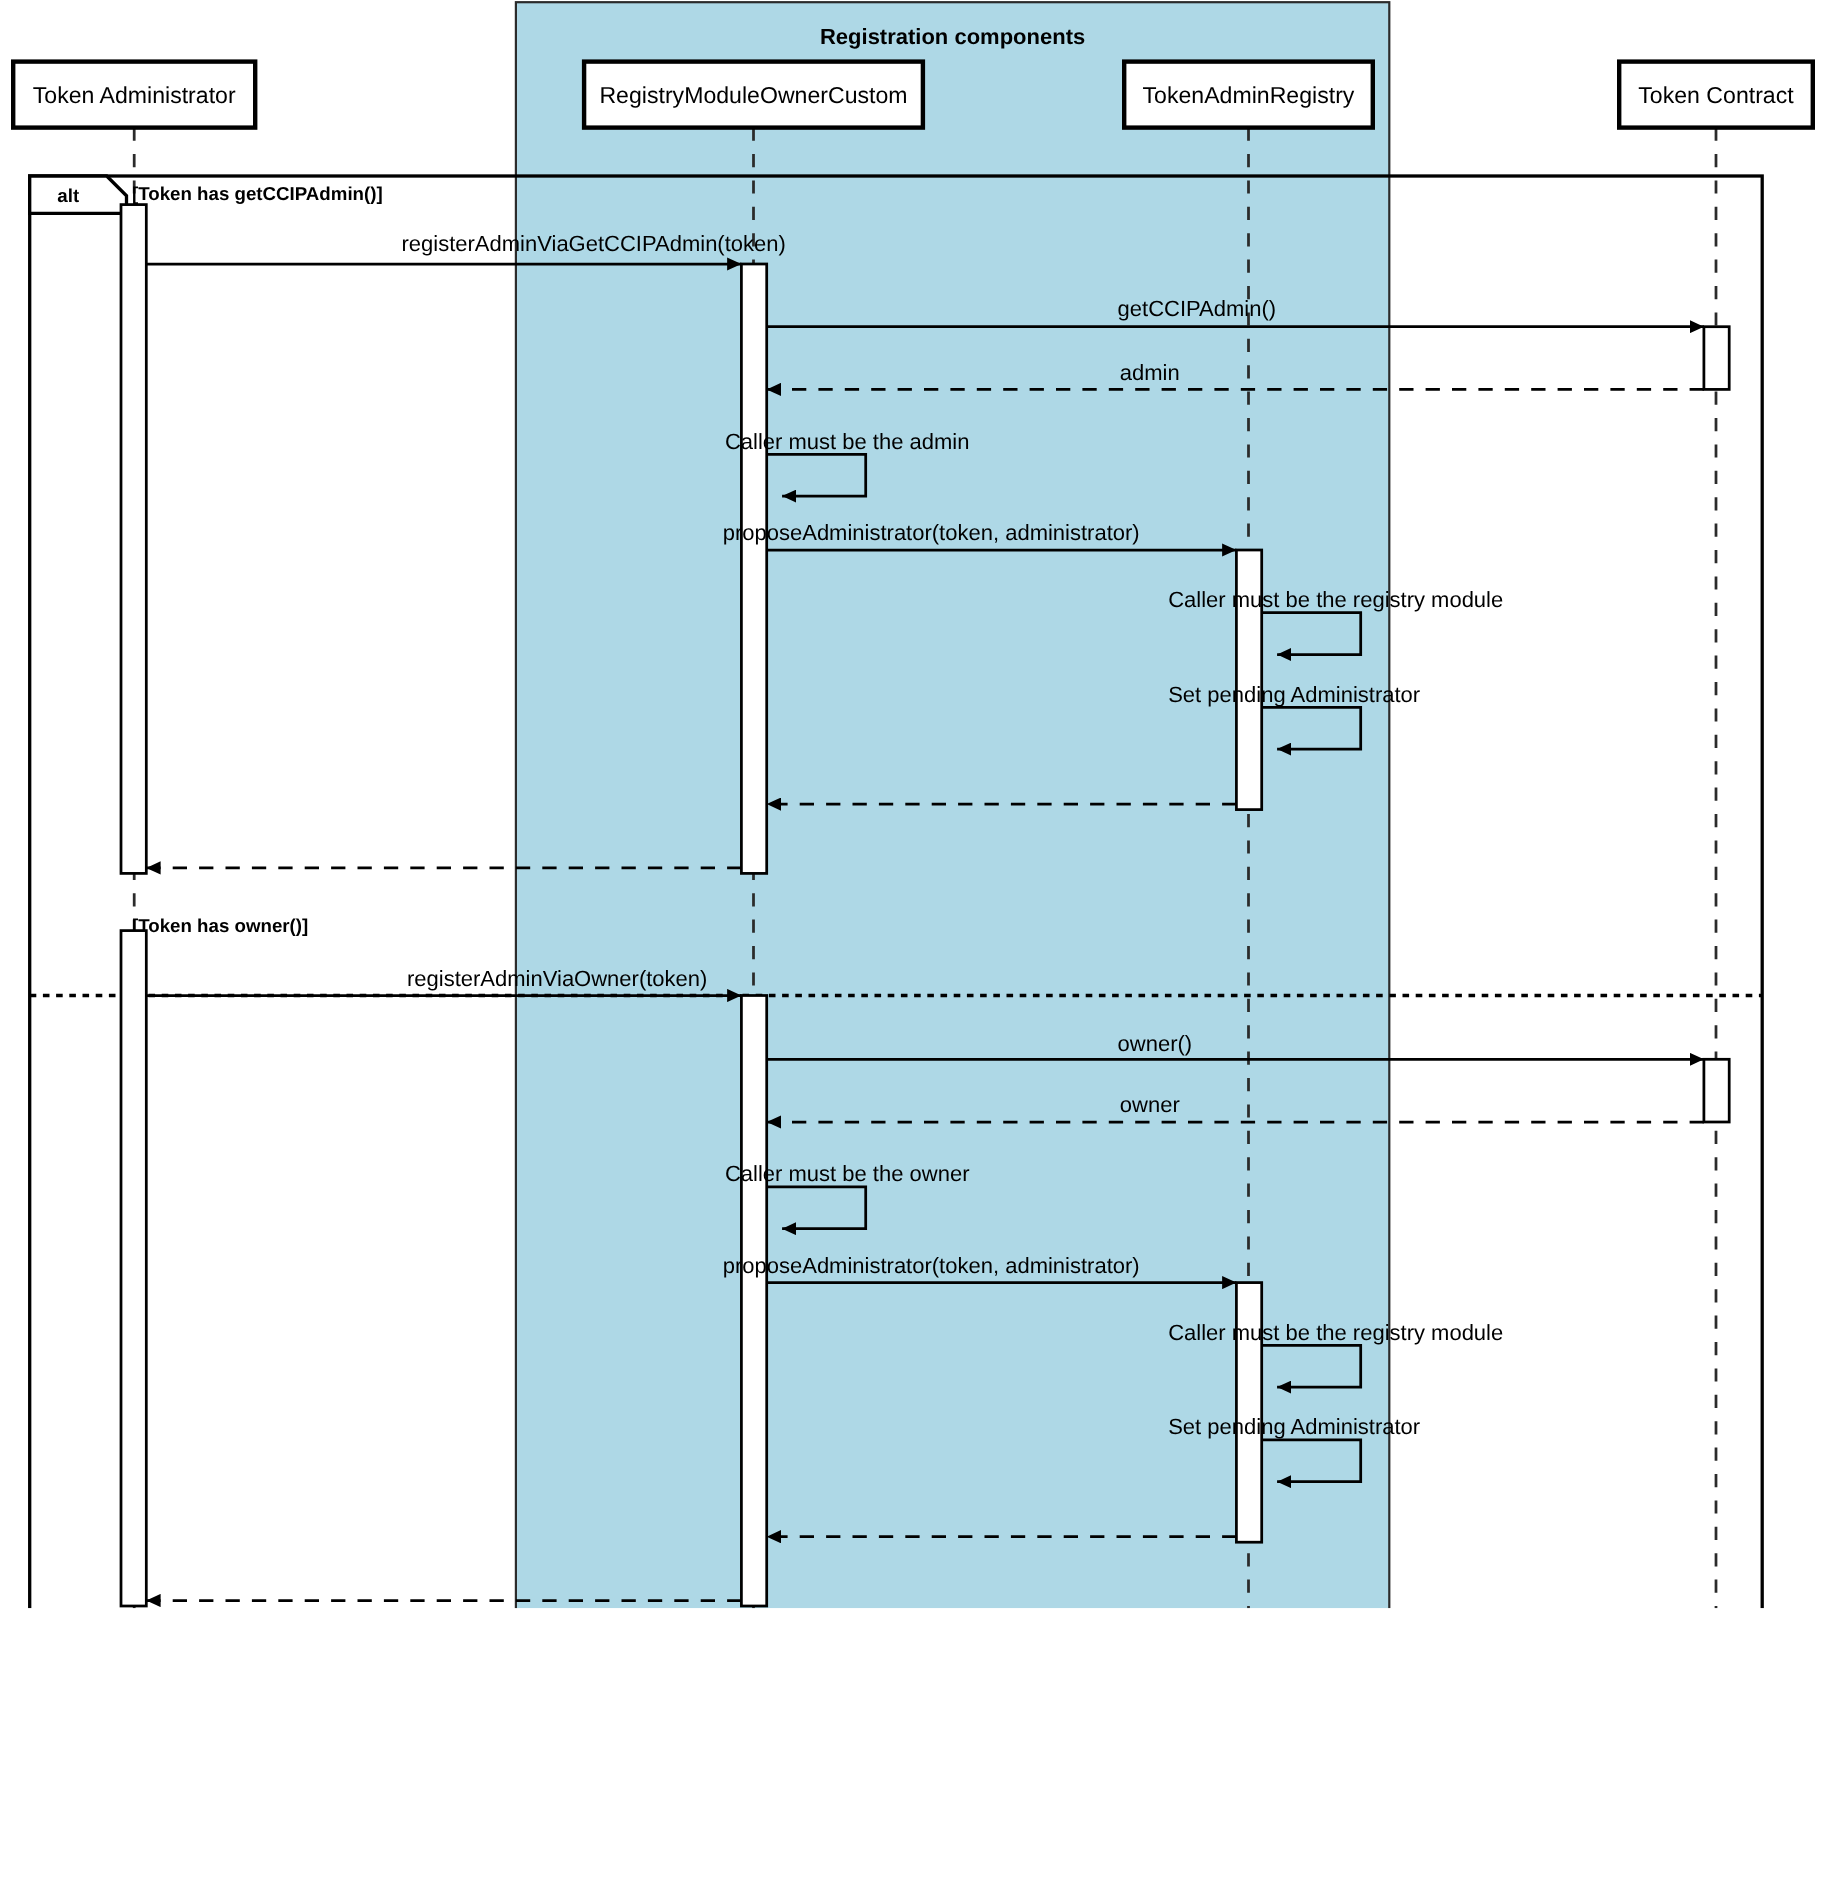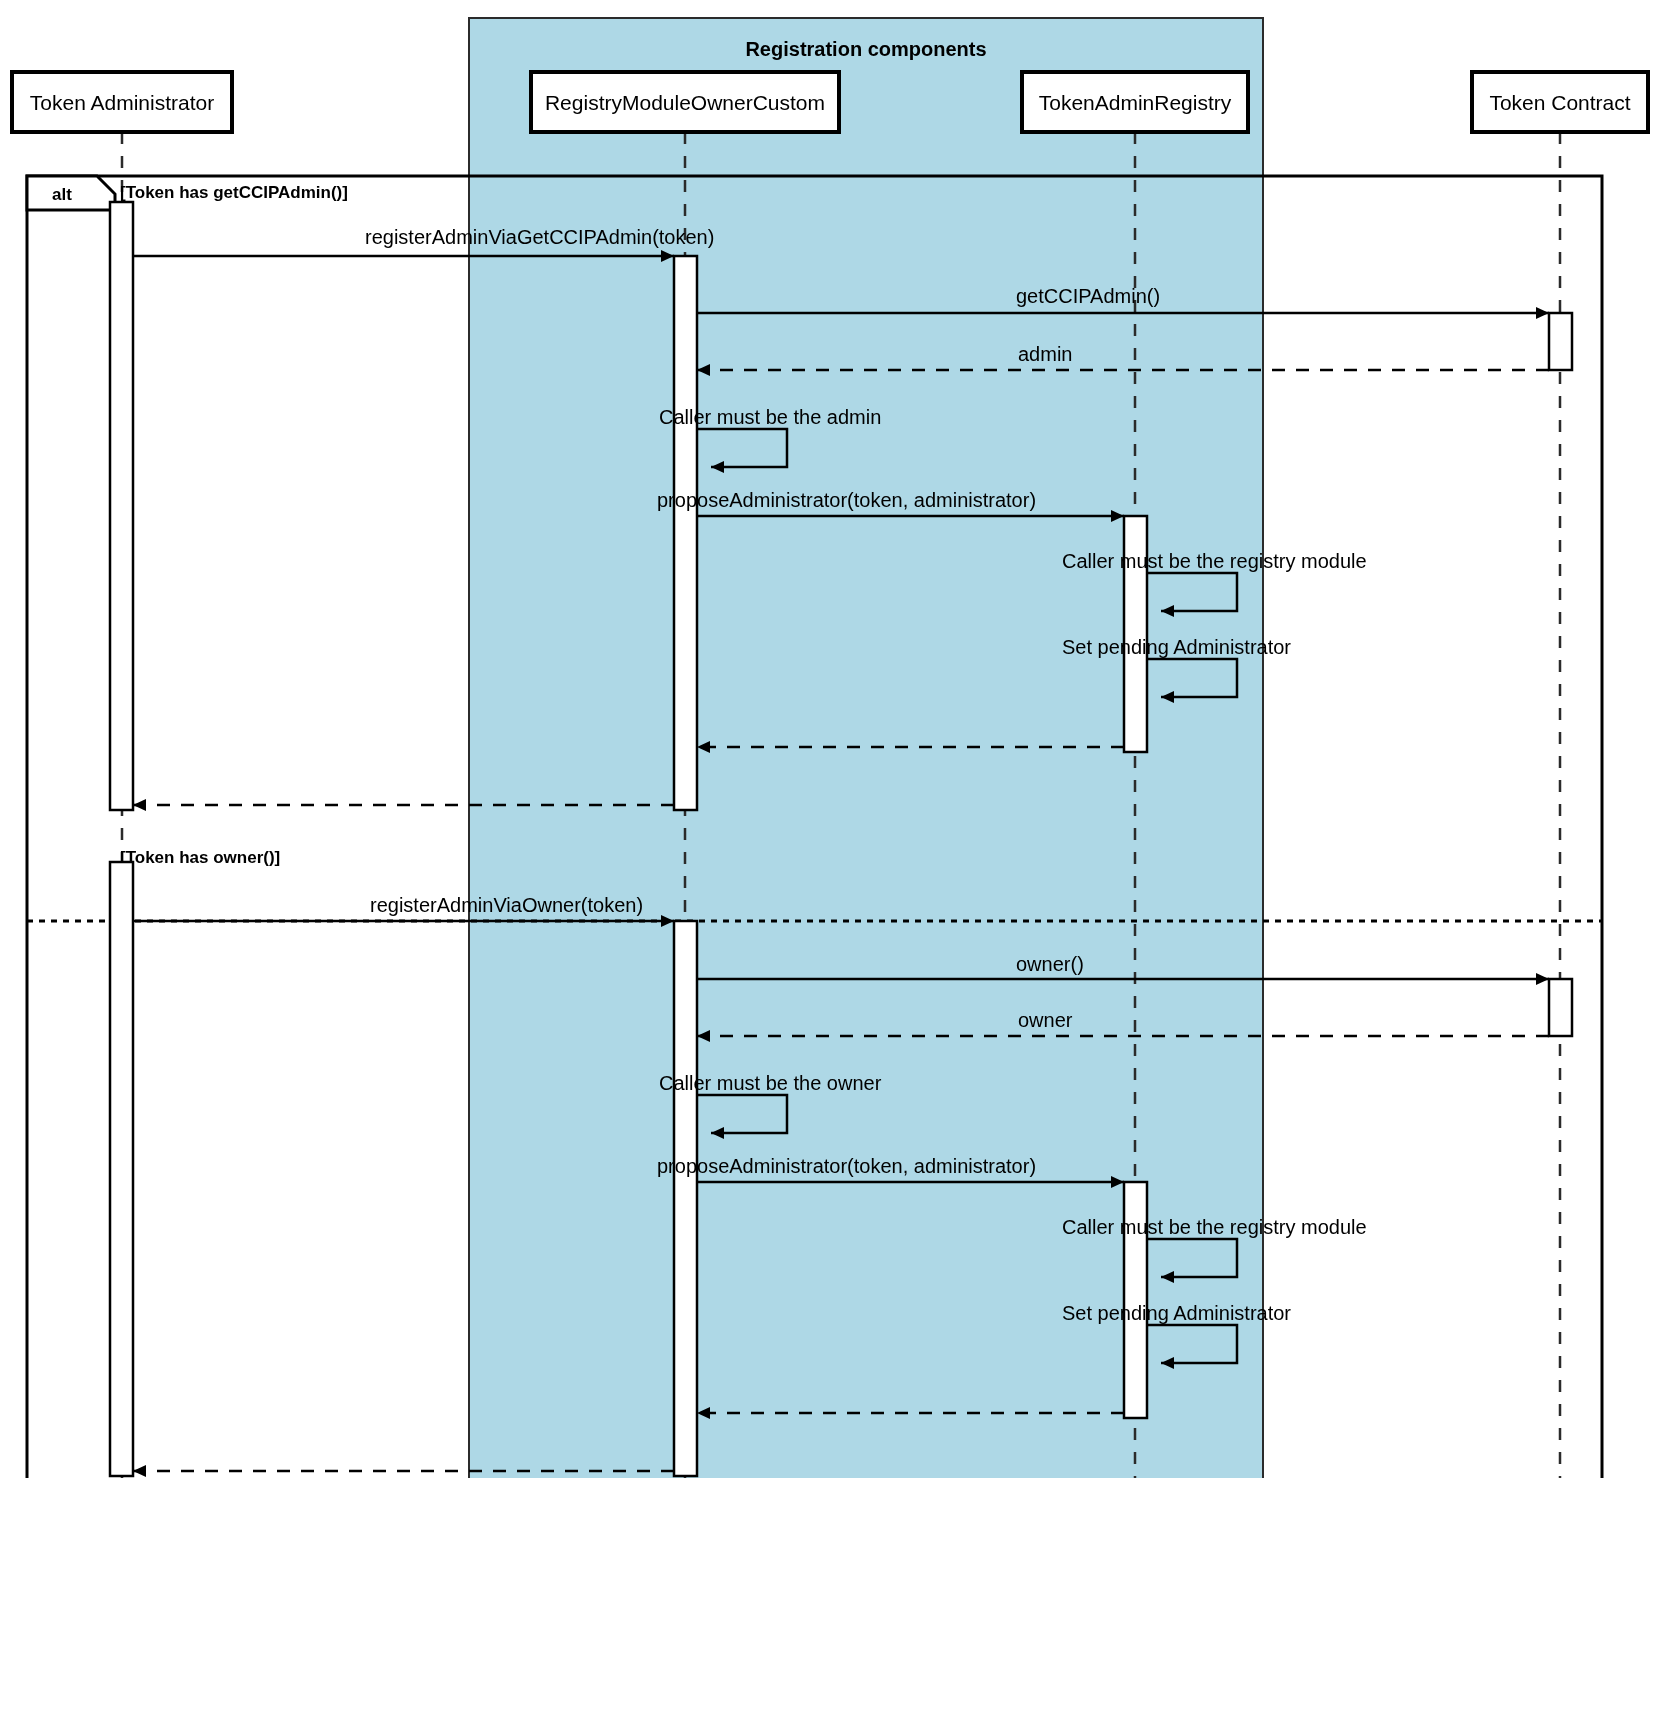--- a/index.html
+++ b/index.html
@@ -7,21 +7,20 @@
     padding: 0;
     background: #ffffff;
   }
   #canvas {
     position: relative;
     width: 1662px;
     height: 1462px;
     background: #ffffff;
     font-family: "Liberation Sans", sans-serif;
     overflow: hidden;
-    margin-top: 16px;
   }
   svg#diagram {
     position: absolute;
     left: 0;
     top: 0;
     width: 1662px;
     height: 1730px;
   }
   .lbl {
     font-family: "Liberation Sans", sans-serif;

